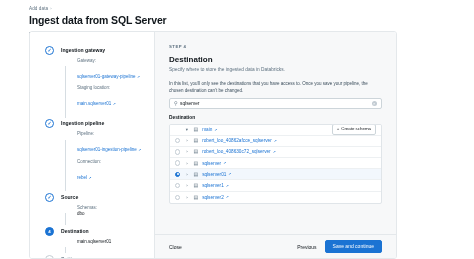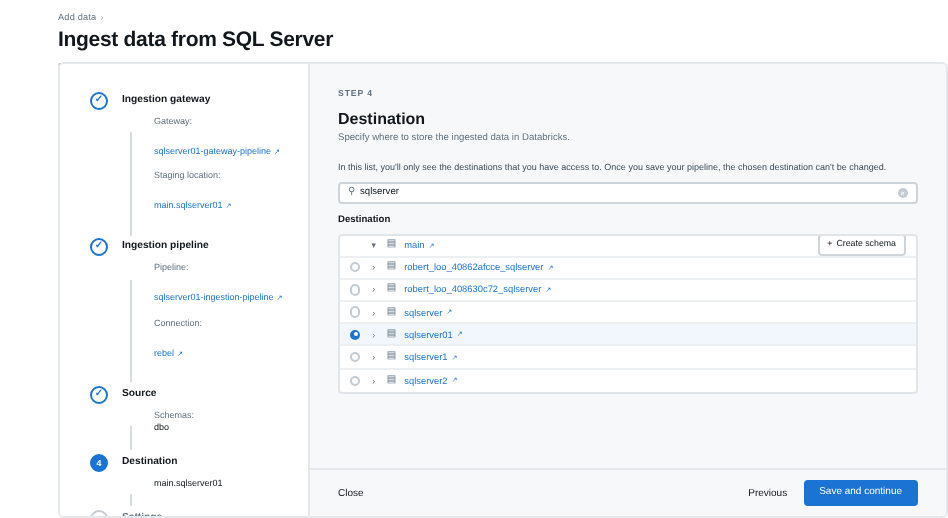--- a/index.html
+++ b/index.html
@@ -24,21 +24,21 @@
   .title-row {
     position: absolute; left: 29px; top: 14px;
     display: flex; align-items: baseline; gap: 6px; flex-direction: column;
   }
   .page-title { font-size: 10.5px; font-weight: bold; color: #11171c; letter-spacing: -.15px; }
   .preview-tag { font-size: 4.8px; color: #5f7281; }
 
   
   .card {
     position: absolute; left: 29px; top: 31px;
-    width: 445px; height: 228px;
+    width: 368px; height: 228px;
     background: #ffffff;
     border: 1px solid #e4e8eb;
     border-radius: 3px;
     display: flex;
     overflow: hidden;
   }
 
   
   .stepper {
     width: 124px; flex: 0 0 124px;

